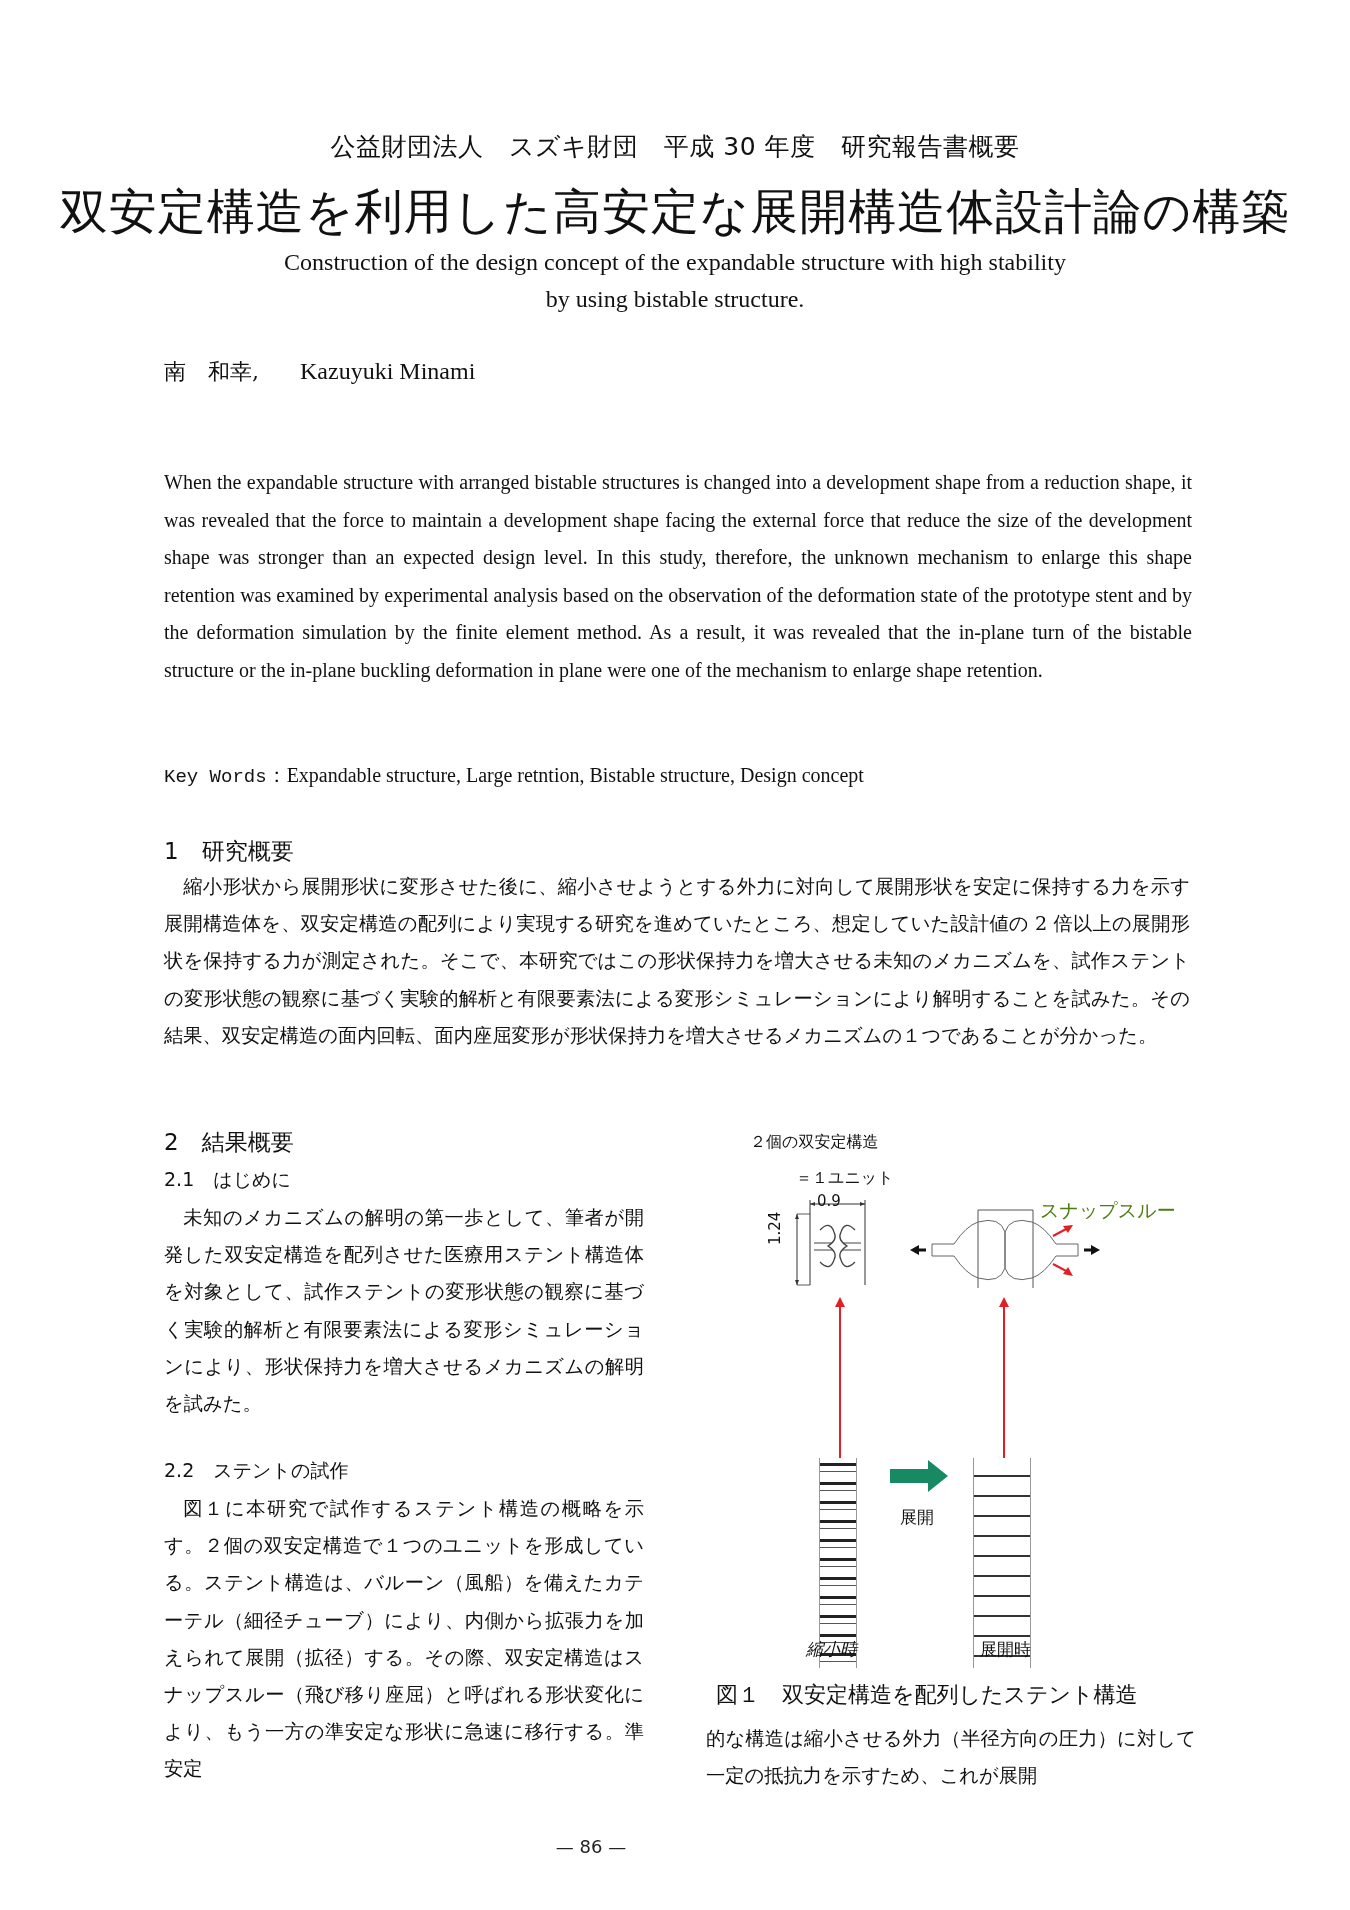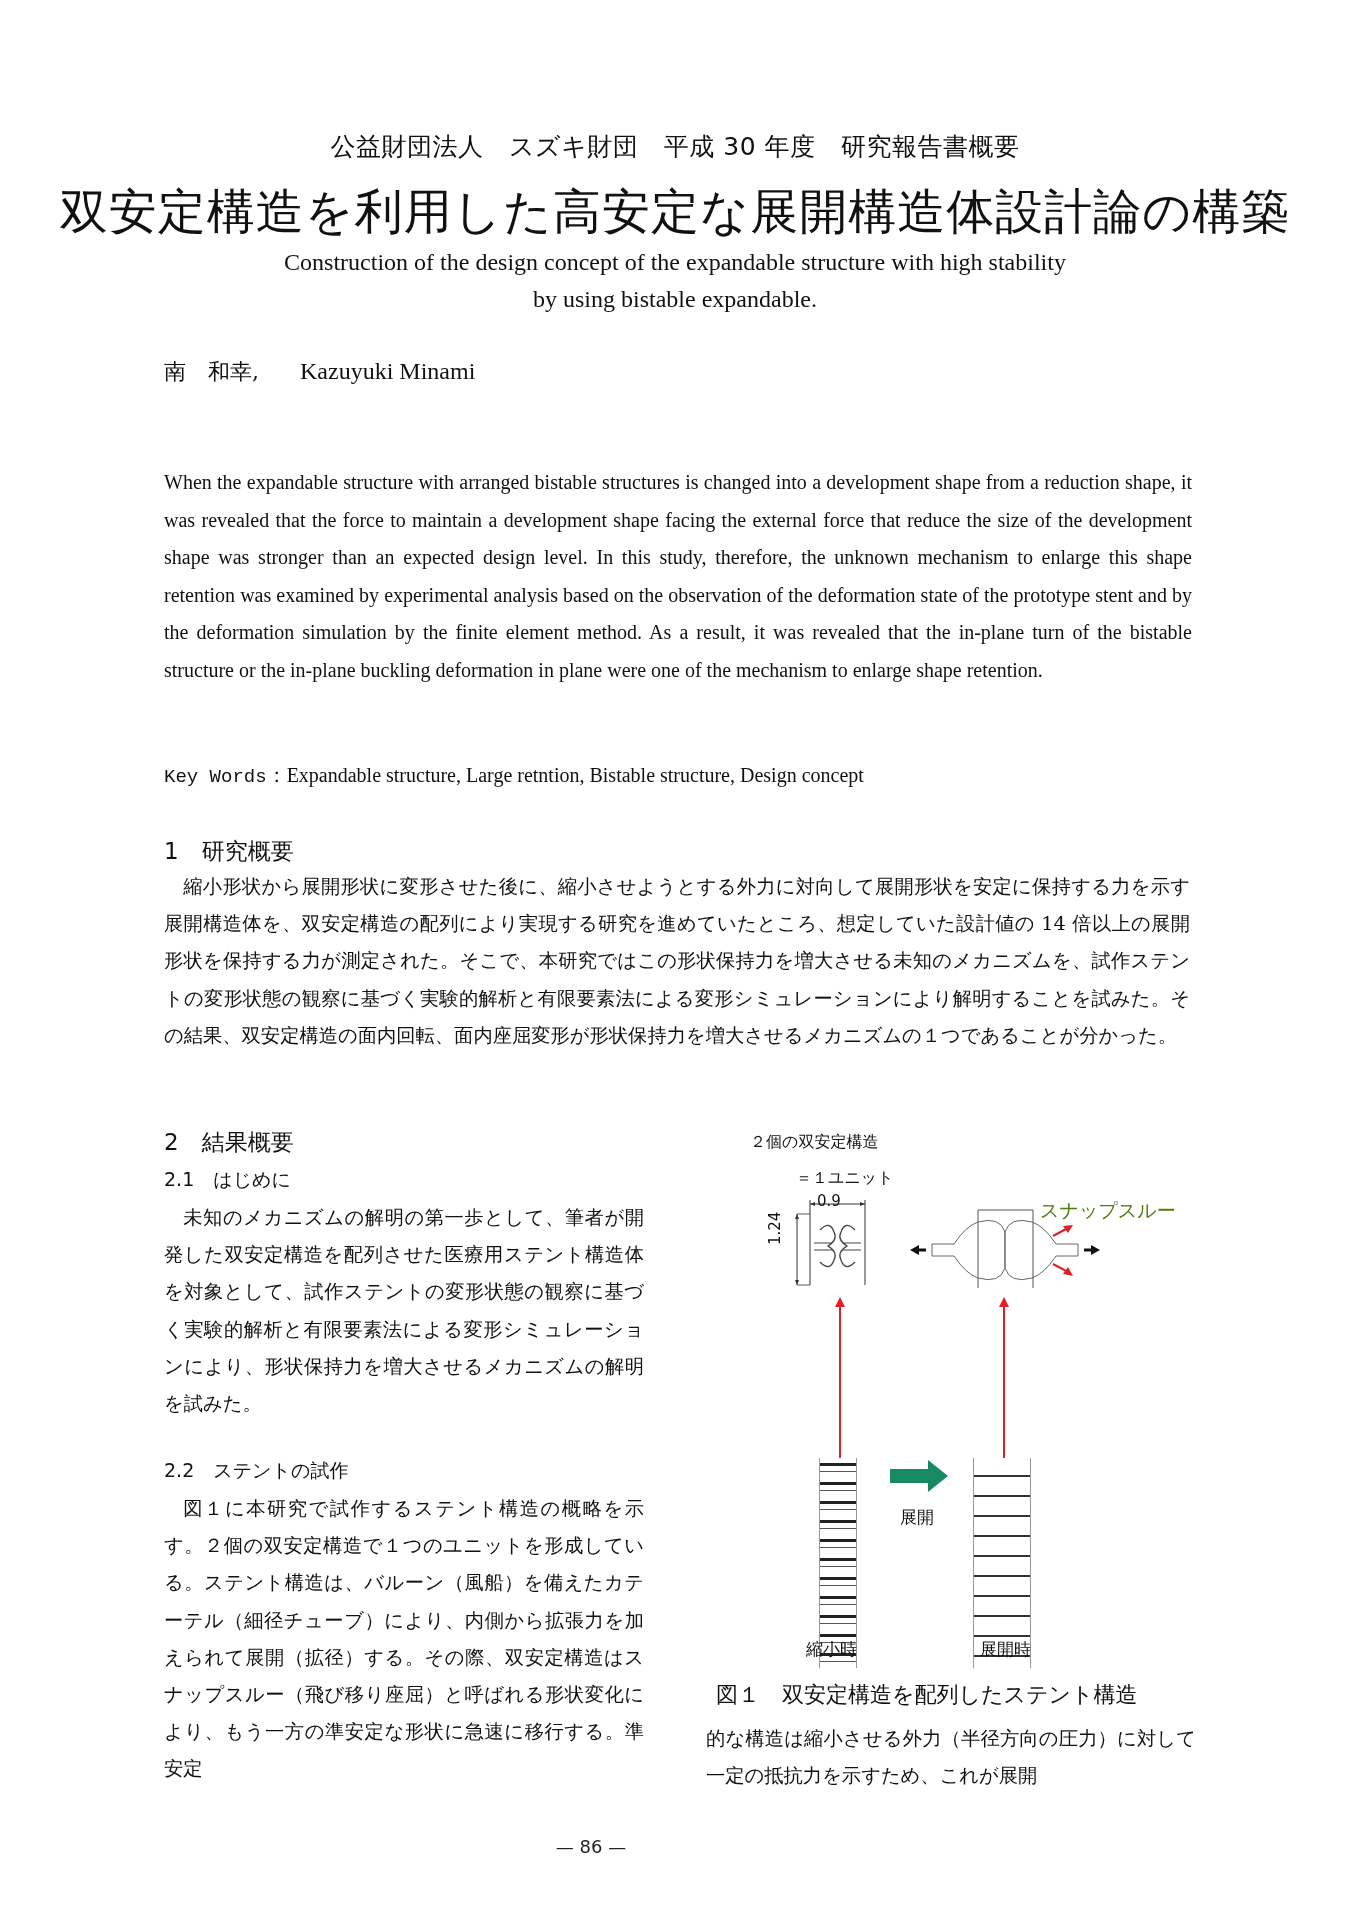--- a/index.html
+++ b/index.html
@@ -49,37 +49,37 @@
 
   .stent { position: absolute; border-left: 1px solid #999; border-right: 1px solid #999; }
 </style>
 </head>
 <body>
 
 <div class="abs foundation-line">公益財団法人　スズキ財団　平成 30 年度　研究報告書概要</div>
 <div class="abs title-jp">双安定構造を利用した高安定な展開構造体設計論の構築</div>
 <div class="abs title-en">
   <div>Construction of the design concept of the expandable structure with high stability</div>
-  <div>by using bistable expandable.</div>
+  <div>by using bistable structure.</div>
 </div>
 
 <div class="abs author-block">
   <div>
     <span class="jp">南　和幸,</span><span>Kazuyuki Minami</span>
   </div>
 </div>
 
 <p class="abs abstract">When the expandable structure with arranged bistable structures is changed into a development shape from a reduction shape, it was revealed that the force to maintain a development shape facing the external force that reduce the size of the development shape was stronger than an expected design level. In this study, therefore, the unknown mechanism to enlarge this shape retention was examined by experimental analysis based on the observation of the deformation state of the prototype stent and by the deformation simulation by the finite element method. As a result, it was revealed that the in-plane turn of the bistable structure or the in-plane buckling deformation in plane were one of the mechanism to enlarge shape retention.</p>
 
 <div class="abs keywords">
   <span class="kw-label">Key Words</span><span>：</span><span>Expandable structure, Large retntion, Bistable structure, Design concept</span>
 </div>
 
 <div class="abs sec-heading sec1-heading">1　研究概要</div>
-<p class="abs body-jp indent sec1-body">縮小形状から展開形状に変形させた後に、縮小させようとする外力に対向して展開形状を安定に保持する力を示す展開構造体を、双安定構造の配列により実現する研究を進めていたところ、想定していた設計値の 14 倍以上の展開形状を保持する力が測定された。そこで、本研究ではこの形状保持力を増大させる未知のメカニズムを、試作ステントの変形状態の観察に基づく実験的解析と有限要素法による変形シミュレーションにより解明することを試みた。その結果、双安定構造の面内回転、面内座屈変形が形状保持力を増大させるメカニズムの１つであることが分かった。</p>
+<p class="abs body-jp indent sec1-body">縮小形状から展開形状に変形させた後に、縮小させようとする外力に対向して展開形状を安定に保持する力を示す展開構造体を、双安定構造の配列により実現する研究を進めていたところ、想定していた設計値の 2 倍以上の展開形状を保持する力が測定された。そこで、本研究ではこの形状保持力を増大させる未知のメカニズムを、試作ステントの変形状態の観察に基づく実験的解析と有限要素法による変形シミュレーションにより解明することを試みた。その結果、双安定構造の面内回転、面内座屈変形が形状保持力を増大させるメカニズムの１つであることが分かった。</p>
 
 <div class="abs sec-heading sec2-heading">2　結果概要</div>
 <div class="abs sub-heading sec21-heading">2.1　はじめに</div>
 <p class="abs body-jp indent sec21-body">未知のメカニズムの解明の第一歩として、筆者が開発した双安定構造を配列させた医療用ステント構造体を対象として、試作ステントの変形状態の観察に基づく実験的解析と有限要素法による変形シミュレーションにより、形状保持力を増大させるメカニズムの解明を試みた。</p>
 <div class="abs sub-heading sec22-heading">2.2　ステントの試作</div>
 <p class="abs body-jp indent sec22-body">図１に本研究で試作するステント構造の概略を示す。２個の双安定構造で１つのユニットを形成している。ステント構造は、バルーン（風船）を備えたカテーテル（細径チューブ）により、内側から拡張力を加えられて展開（拡径）する。その際、双安定構造はスナップスルー（飛び移り座屈）と呼ばれる形状変化により、もう一方の準安定な形状に急速に移行する。準安定</p>
 <p class="abs body-jp right-body">的な構造は縮小させる外力（半径方向の圧力）に対して一定の抵抗力を示すため、これが展開</p>
 
 <div class="abs" style="left:700px; top:1120px; width:500px; height:590px;">
   <div class="abs fig-label" style="left:50px; top:12px;">２個の双安定構造</div>
@@ -135,18 +135,18 @@
   <div class="stent" style="left:273px; top:338px; width:58px; height:210px;
        background: repeating-linear-gradient(0deg, #fff 0 11px, #333 11px 13px, #fff 13px 20px),
                    repeating-linear-gradient(90deg, transparent 0 12px, rgba(0,0,0,0.2) 12px 14px);"></div>
 
   <svg class="abs" style="left:190px; top:340px;" width="60" height="32">
     <rect x="0" y="9" width="40" height="14" fill="#178a63"></rect>
       <polygon points="38,0 58,16 38,32" fill="#178a63"></polygon>
   </svg>
   <div class="abs fig-label" style="left:200px; top:386px; font-size:17px;">展開</div>
 
-  <div class="abs fig-label" style="left:106px; top:518px; font-size:17px;">縮小時</div>
+  <div class="abs fig-label" style="left:106px; top:518px; font-size:17px;font-style:italic;">縮小時</div>
   <div class="abs fig-label" style="left:280px; top:518px; font-size:17px;">展開時</div>
   <div class="abs fig-caption" style="left:16px; top:560px;">図１　双安定構造を配列したステント構造</div>
 </div>
 
 <div class="abs page-number">— 86 —</div>
 
 </body></html>

